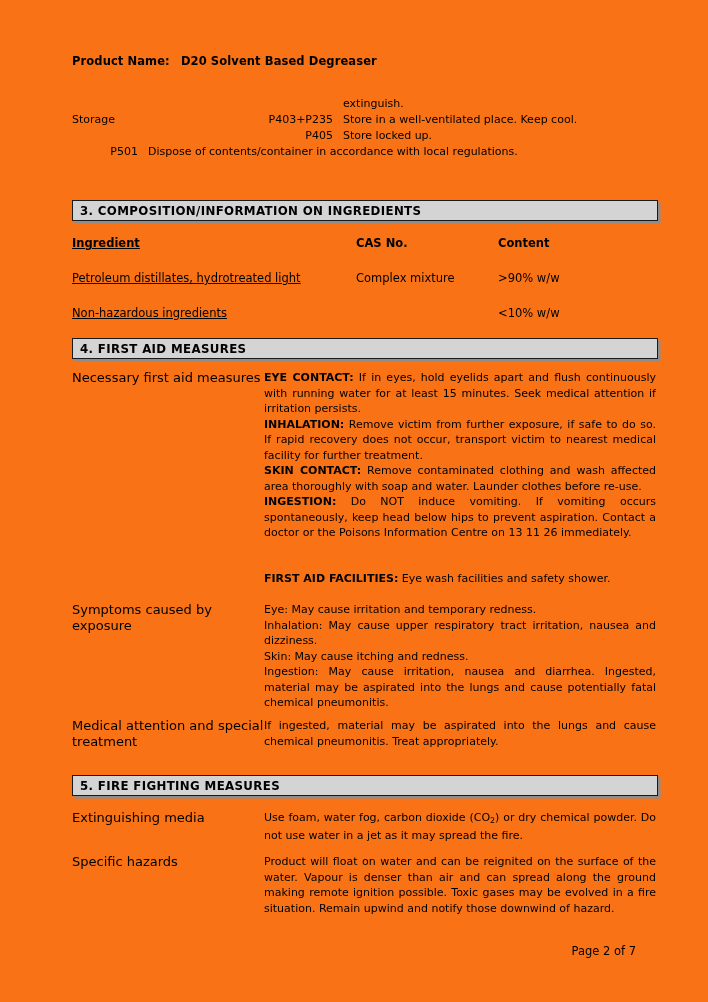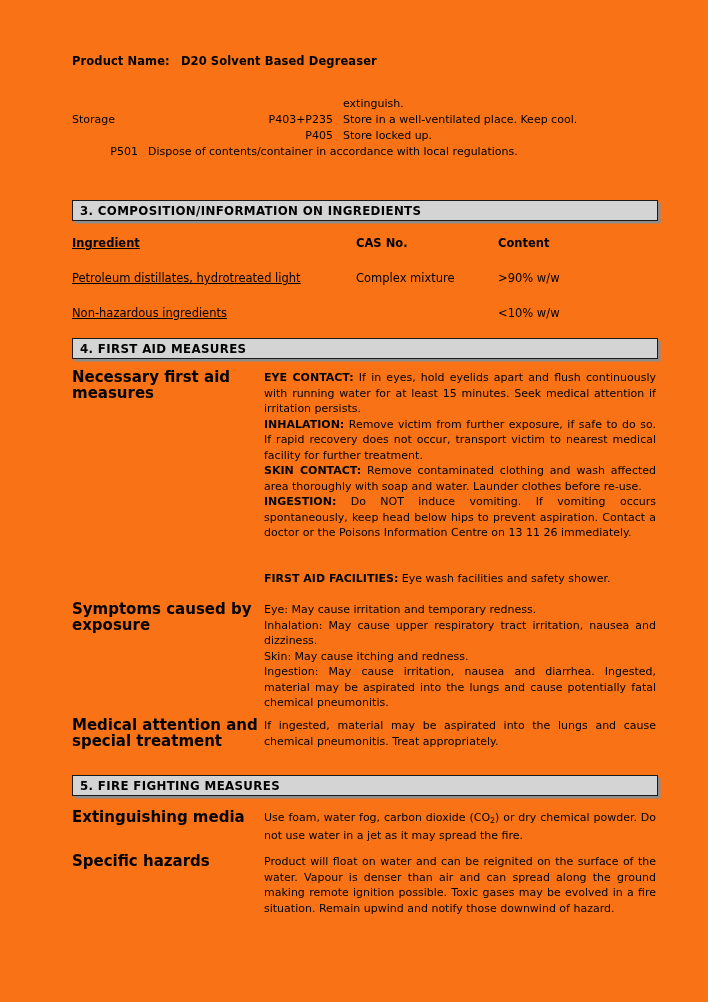--- a/index.html
+++ b/index.html
@@ -32,22 +32,22 @@
   .product-header .pn-label { margin-right: 7px; }
 
   
   .row {
     display: flex;
     align-items: flex-start;
   }
   .col-label {
     width: 192px;
     flex: 0 0 192px;
-    font-size: 15px;
-    font-weight: bold;
+    font-size: 13px;
+    font-weight: normal;
     line-height: 15.5px;
   }
   .col-label.plain { font-weight: normal; }
   .col-body {
     flex: 1 1 auto;
     font-size: 11.5px;
     line-height: 15.5px;
   }
 
   
@@ -243,14 +243,15 @@
     </div>
   </div>
 
   <div class="block" style="top:854px;">
     <div class="row">
       <div class="col-label">Specific hazards</div>
       <div class="col-body bodytext just">Product will float on water and can be reignited on the surface of the water.  Vapour is denser than air and can spread along the ground making remote ignition possible. Toxic gases may be evolved in a fire situation.  Remain upwind and notify those downwind of hazard.</div>
     </div>
   </div>
 
+  <div class="footer">Page 2 of 7</div>
 
 </div>
 
 </body></html>

